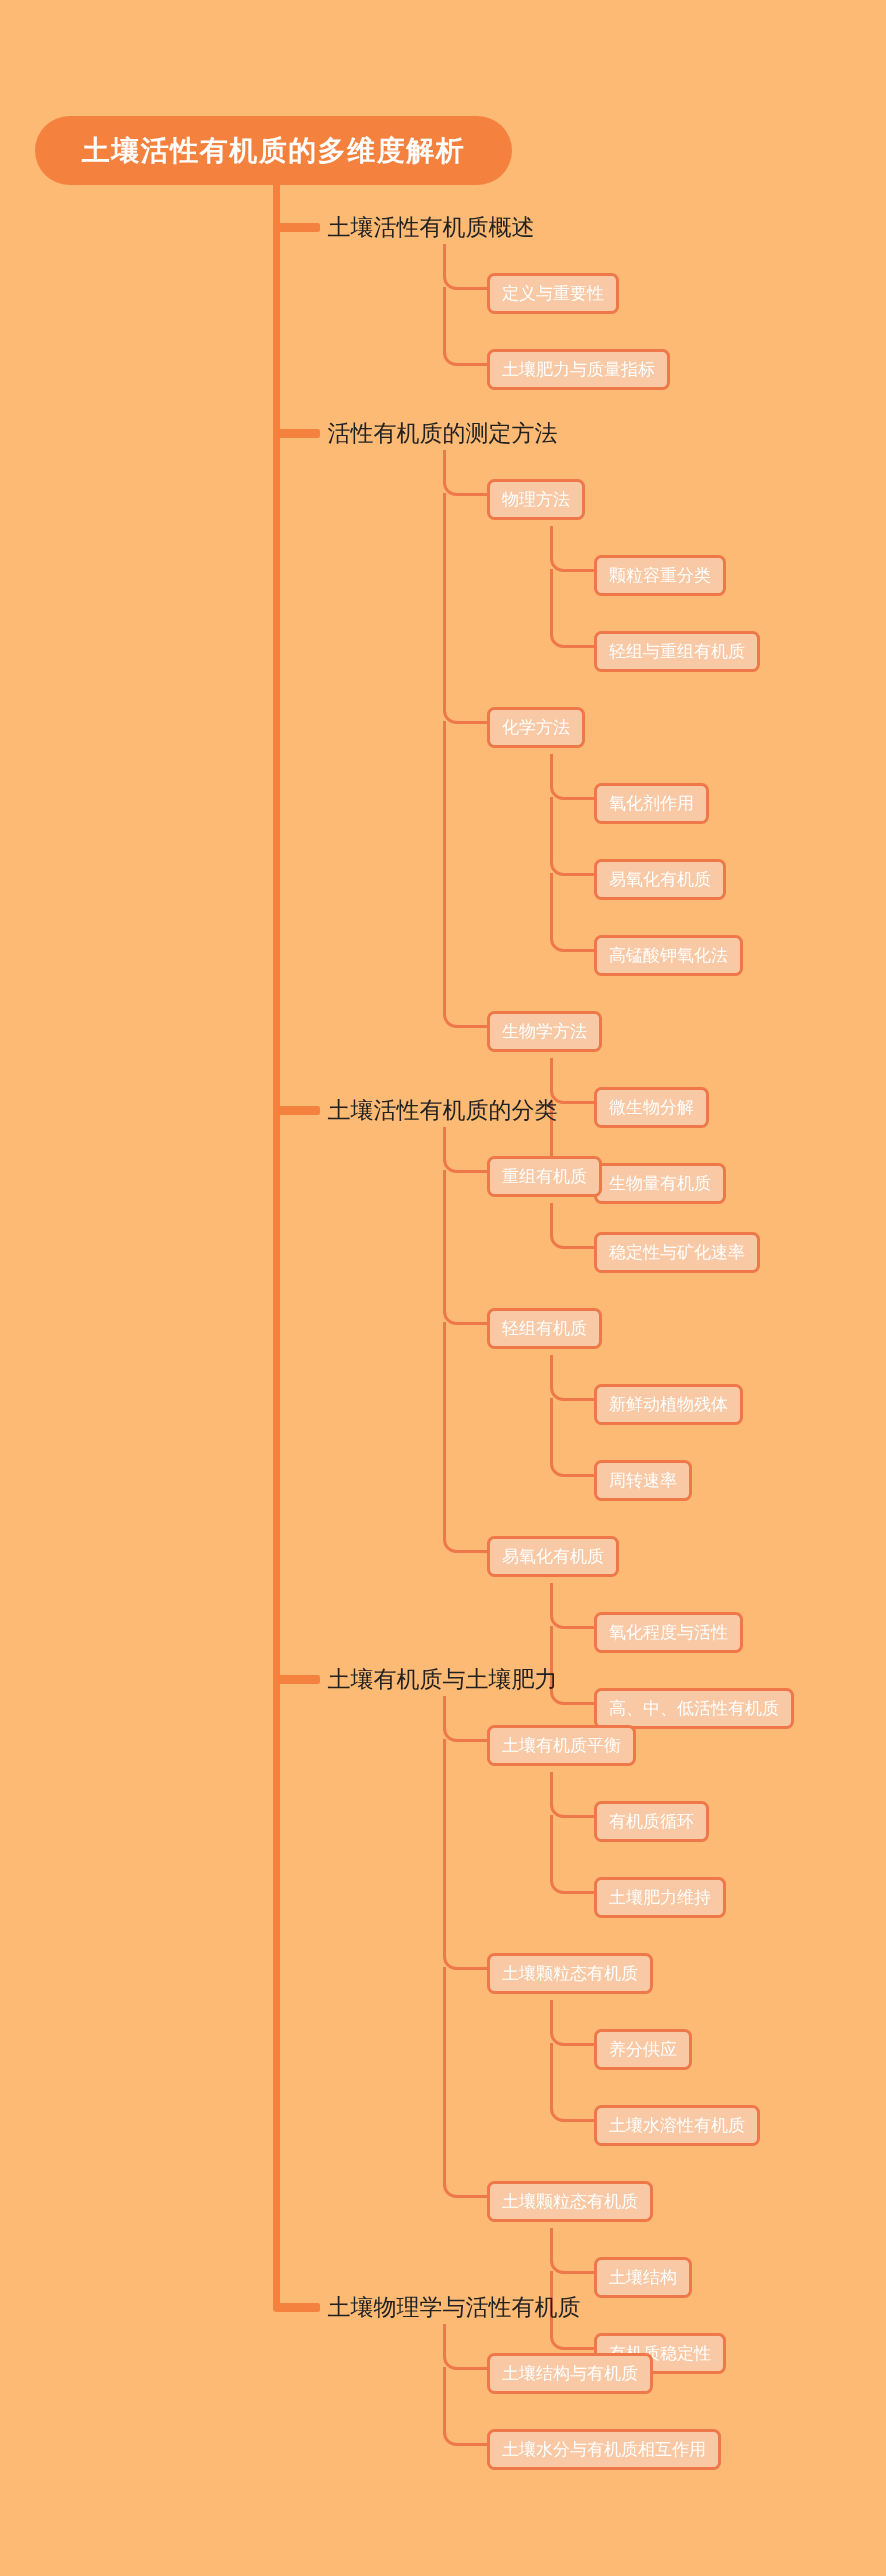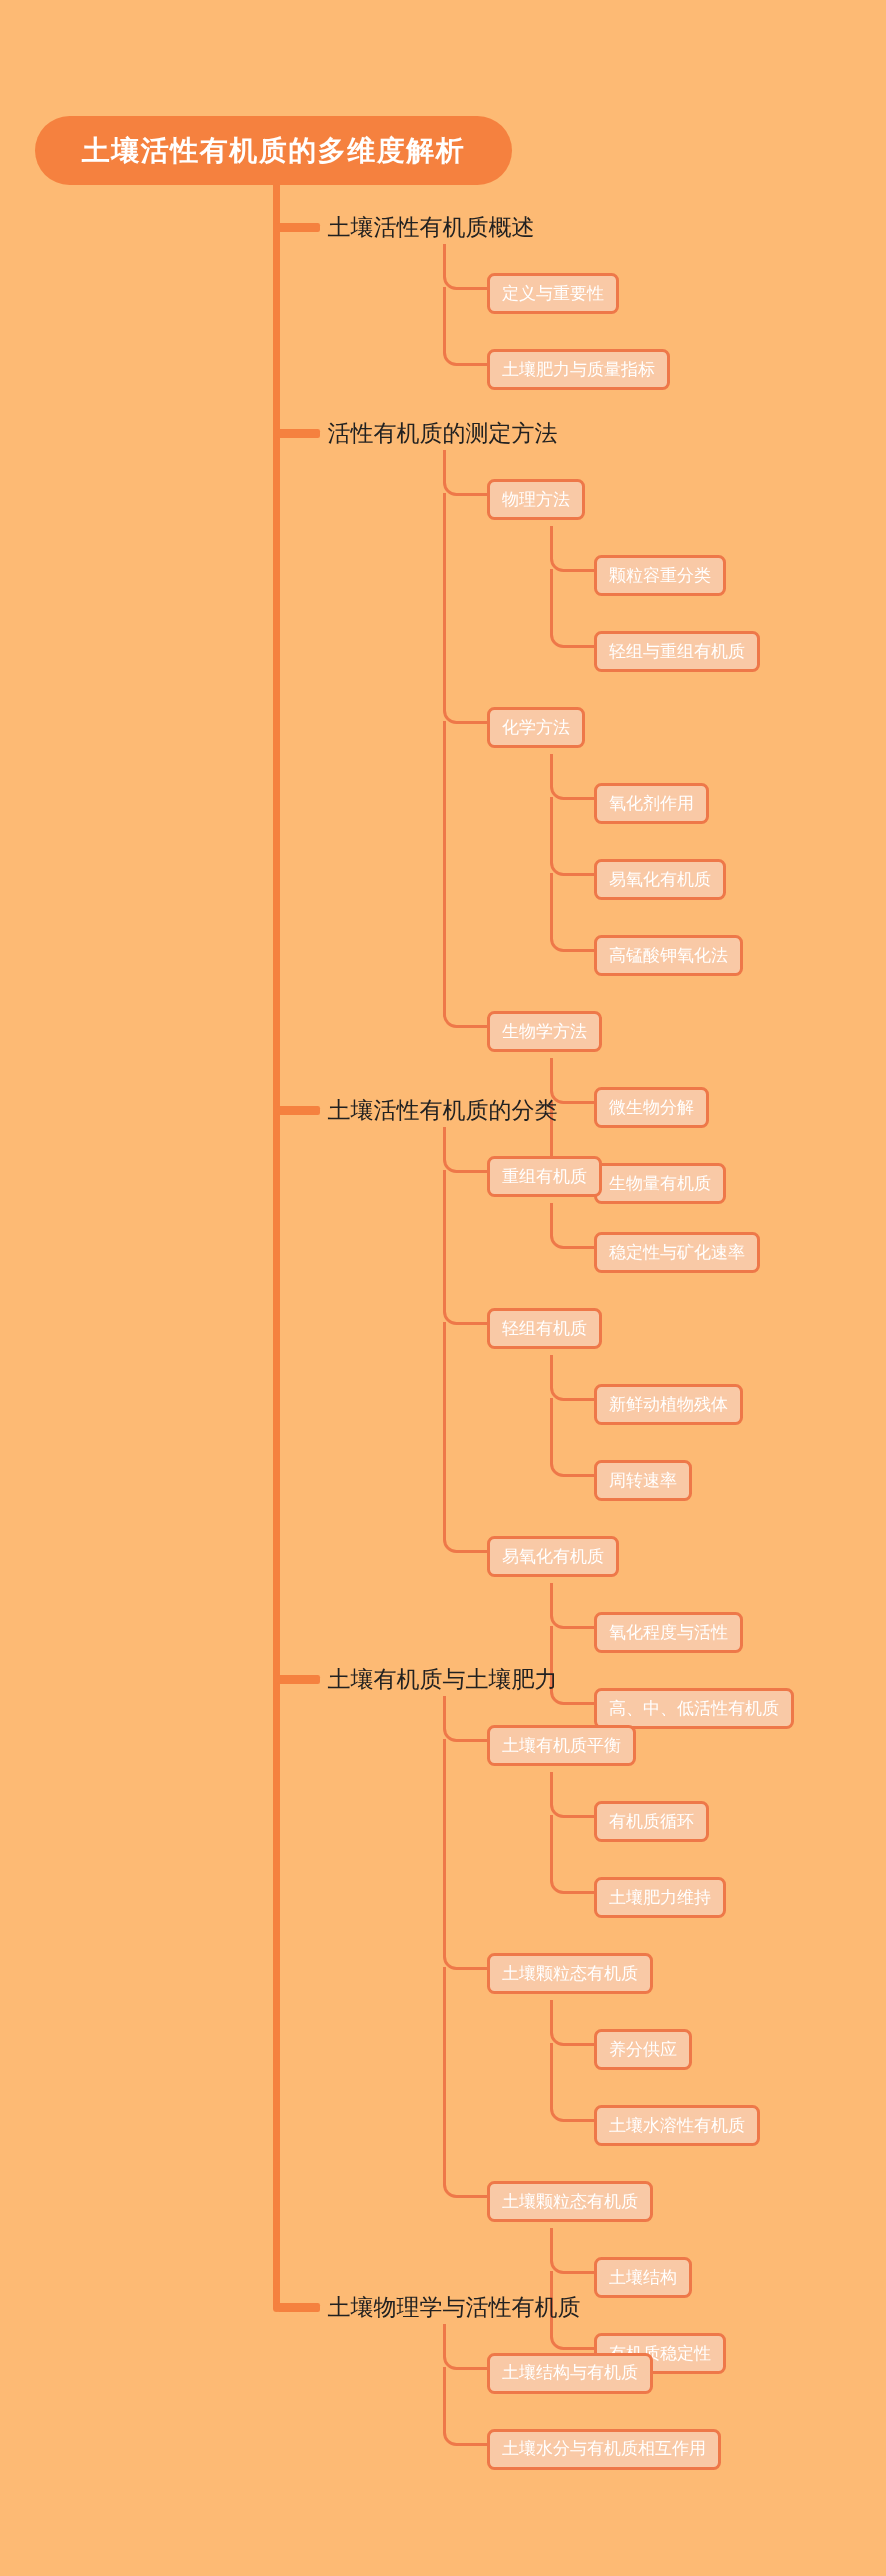--- a/index.html
+++ b/index.html
@@ -244,21 +244,21 @@
               </div>
               <div class="node">
                 <div class="row">
                   <div class="box">有机质稳定性</div>
                 </div>
               </div>
             </div>
           </div>
         </div>
       </div>
-      <div class="branch" style="top: 2291px; font-family: Liberation Mono, monospace;">
+      <div class="branch" style="top: 2291px;">
         <div class="trow">
           <span class="dash"></span>
           <span class="btitle">土壤物理学与活性有机质</span>
         </div>
         <div class="children">
           <div class="node">
             <div class="row">
               <div class="box">土壤结构与有机质</div>
             </div>
           </div>

